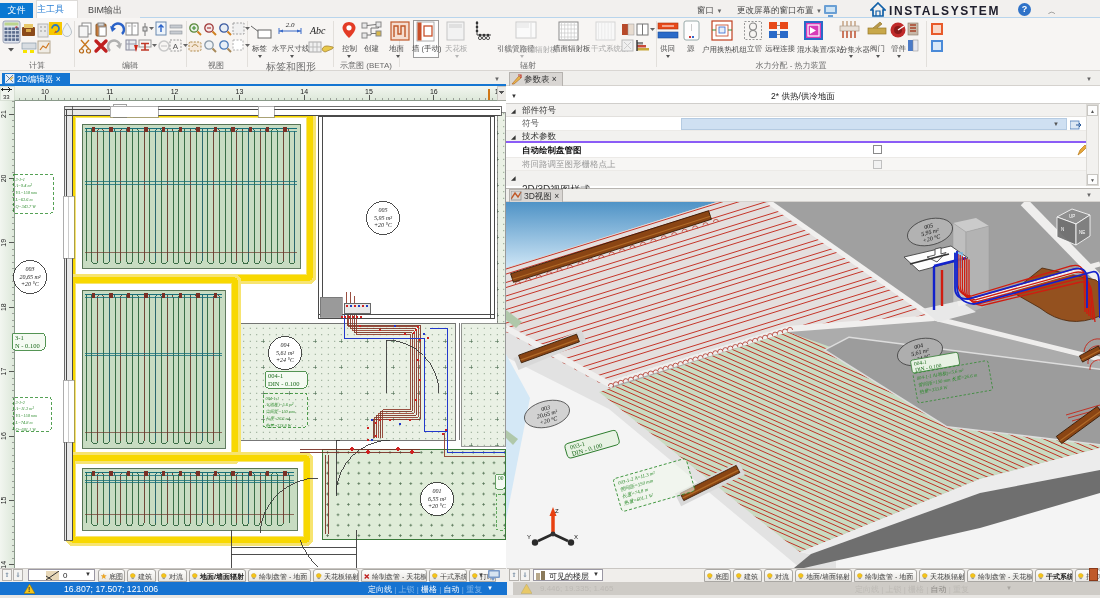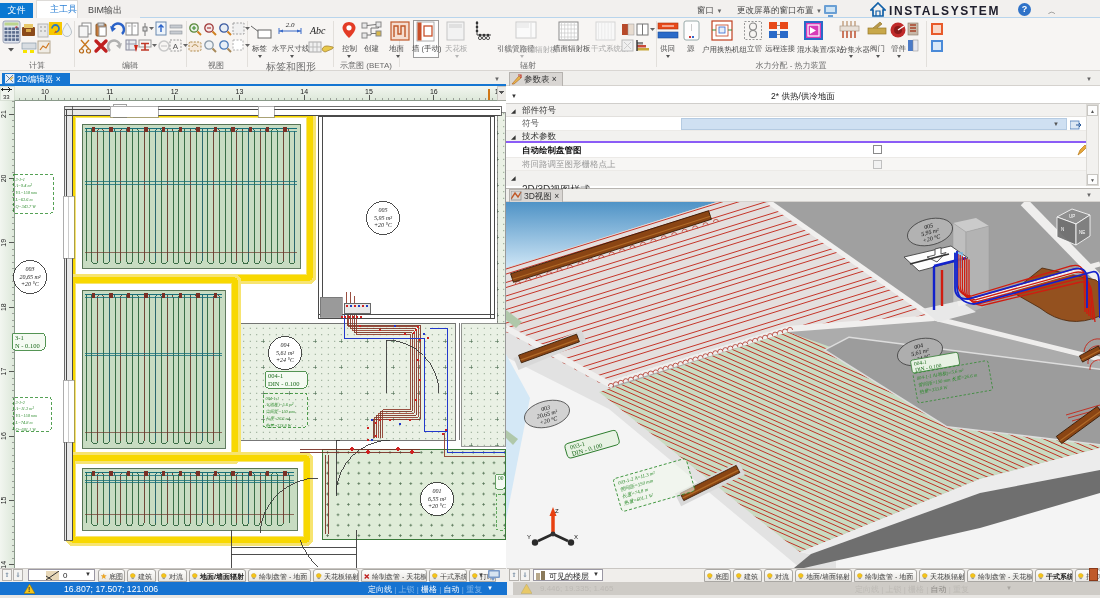--- a/index.html
+++ b/index.html
@@ -9,21 +9,21 @@
 .glbl{position:absolute;font-size:9px;color:#6b6b6b;white-space:nowrap;text-align:center;}
 .dis{color:#a8a8a8;}
 .tb{position:absolute;top:569px;height:13px;background:linear-gradient(#fdfdfc,#e9e7e3);border:1px solid #a9a7a3;border-radius:3px 3px 0 0;font-size:7px;color:#3c3c3c;padding:2px 2px 0 10px;white-space:nowrap;overflow:hidden;}
 .bulb{position:absolute;left:2px;top:3px;width:5.5px;height:7px;}
 </style></head><body>
 <div id="root">
 
 <div class="ab" style="left:0;top:0;width:1100px;height:18px;background:#f2f0ee;"></div>
 <div class="ab" style="left:140px;top:17px;width:960px;height:2px;background:#b9d5ec;"></div>
 <div class="ab" style="left:0;top:3px;width:33px;height:25px;background:#0a78d2;color:#fff;font-size:9px;text-align:center;line-height:15px;">文件</div>
-<div class="ab" style="left:36px;top:0;width:42px;height:18px;background:#fff;border:1px solid #dddbd8;border-bottom:none;color:#2a7fd4;font-size:9px;text-align:right;line-height:17px;">主工具</div>
+<div class="ab" style="left:36px;top:0;width:42px;height:18px;background:#fff;border:1px solid #dddbd8;border-bottom:none;color:#2a7fd4;font-size:9px;text-align:left;line-height:17px;">主工具</div>
 <div class="ab" style="left:80px;top:3px;width:50px;height:15px;color:#474747;font-size:9px;text-align:center;line-height:14px;">BIM输出</div>
 <div class="ab" style="left:697px;top:5px;font-size:8.5px;color:#474747;">窗口 <span style="font-size:6px;color:#666;">▼</span></div>
 <div class="ab" style="left:737px;top:5px;font-size:8.5px;color:#474747;">更改屏幕的窗口布置 <span style="font-size:6px;color:#666;">▼</span></div>
 <svg class="ab" style="left:823px;top:4px;" width="16" height="13">
       <rect x="1" y="1" width="13" height="9" rx="1" fill="#6a9fd4"></rect>
       <rect x="3" y="3" width="9" height="5" fill="#cfe4f4"></rect>
       <rect x="5" y="11" width="5" height="2" fill="#6a9fd4"></rect>
     </svg>
 <svg class="ab" style="left:870px;top:2px;" width="16" height="15">
       <path d="M8 1 L15 8 L13 8 L13 14 L3 14 L3 8 L1 8 Z" fill="none" stroke="#1160a8" stroke-width="1.7"></path>

